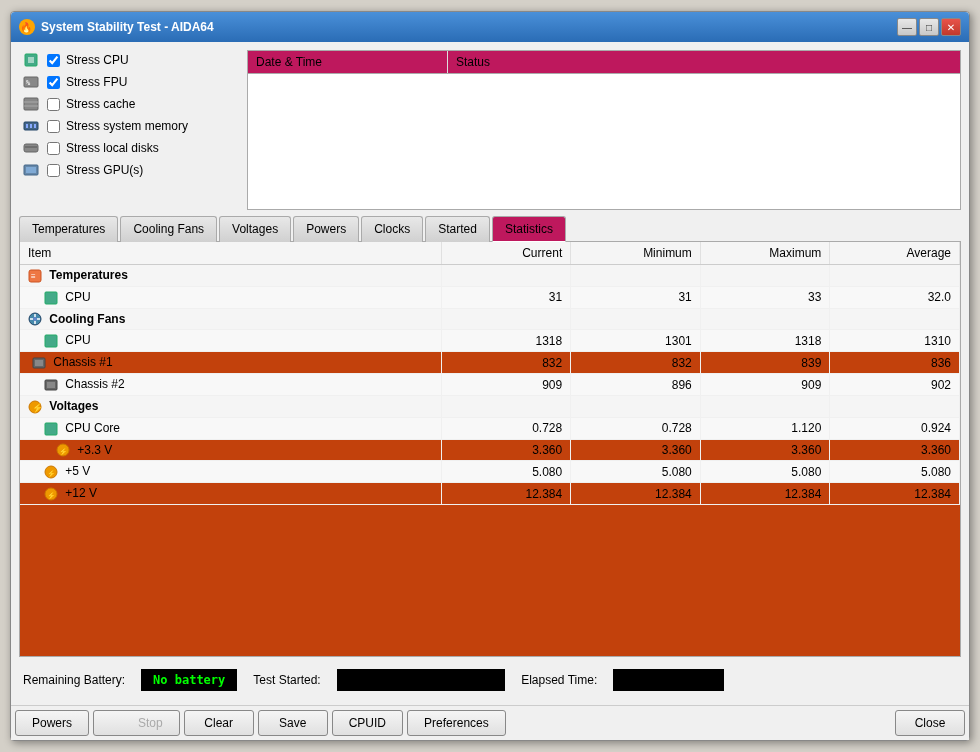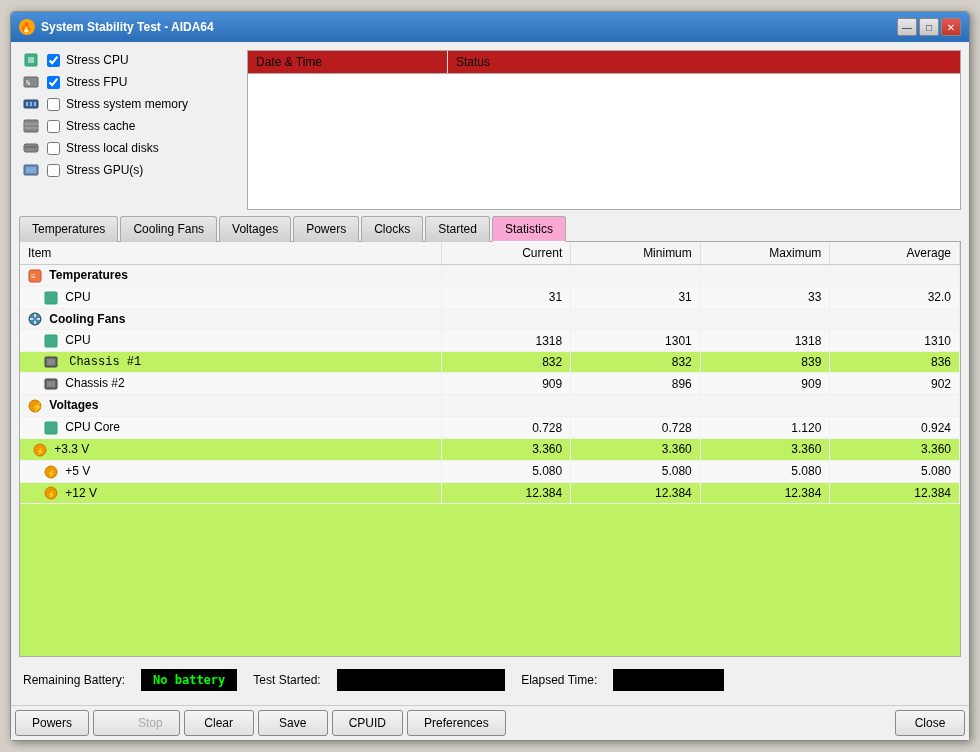--- a/index.html
+++ b/index.html
@@ -121,21 +121,21 @@
     .log-area {
       flex: 1;
       border: 1px solid #aaa;
       background: white;
       display: flex;
       flex-direction: column;
     }
     .log-header {
       display: flex;
       border-bottom: 1px solid #aaa;
-      background: #b91c1c;
+      background: #be185d;
     }
     .log-col-header {
       padding: 4px 8px;
       font-size: 12px;
       border-right: 1px solid #ddd;
     }
     .log-col-header:first-child { width: 200px; }
     .log-col-header:last-child { flex: 1; border-right: none; }
     .tabs-section {
       display: flex;
@@ -152,30 +152,30 @@
       border: 1px solid #aaa;
       border-bottom: none;
       background: linear-gradient(to bottom, #e8e8e8, #d0d0d0);
       cursor: pointer;
       font-size: 12px;
       margin-right: 2px;
       margin-bottom: -1px;
       border-radius: 3px 3px 0 0;
     }
     .tab.active {
-      background: #f9a8d4;
+      background: #be185d;
       border-bottom: 1px solid white;
       z-index: 1;
       position: relative;
     }
     .table-container {
       flex: 1;
       border: 1px solid #aaa;
       border-top: none;
-      background: #bef264;
+      background: #c2410c;
       overflow: hidden;
       display: flex;
       flex-direction: column;
     }
     .data-table {
       width: 100%;
       border-collapse: collapse;
       font-size: 12px;
     }
     .data-table th {
@@ -298,40 +298,40 @@
                 <text x="3" y="11" font-size="7" fill="white" font-family="monospace">%</text>
               </svg>
           </div>
           <input type="checkbox" class="stress-checkbox" checked="" style="">
           <span class="stress-label">Stress FPU</span>
         </div>
 
         <div class="stress-item">
           <div class="stress-icon">
             <svg viewBox="0 0 16 16">
+                <rect x="1" y="2" width="14" height="12" rx="1" fill="#888" stroke="#666" stroke-width="1"></rect>
+                <line x1="1" y1="6" x2="15" y2="6" stroke="#aaa" stroke-width="1"></line>
+                <line x1="1" y1="10" x2="15" y2="10" stroke="#aaa" stroke-width="1"></line>
+              </svg>
+          </div>
+          <input type="checkbox" class="stress-checkbox" style="">
+          <span class="stress-label">Stress cache</span>
+        </div>
+
+        <div class="stress-item">
+          <div class="stress-icon">
+            <svg viewBox="0 0 16 16">
                 <rect x="1" y="4" width="14" height="8" rx="1" fill="#468" stroke="#246" stroke-width="1"></rect>
                 <rect x="3" y="6" width="2" height="4" fill="#8af"></rect>
                 <rect x="7" y="6" width="2" height="4" fill="#8af"></rect>
                 <rect x="11" y="6" width="2" height="4" fill="#8af"></rect>
               </svg>
           </div>
           <input type="checkbox" class="stress-checkbox" style="">
           <span class="stress-label">Stress system memory</span>
-        </div>
-
-        <div class="stress-item">
-          <div class="stress-icon">
-            <svg viewBox="0 0 16 16">
-                <rect x="1" y="2" width="14" height="12" rx="1" fill="#888" stroke="#666" stroke-width="1"></rect>
-                <line x1="1" y1="6" x2="15" y2="6" stroke="#aaa" stroke-width="1"></line>
-                <line x1="1" y1="10" x2="15" y2="10" stroke="#aaa" stroke-width="1"></line>
-              </svg>
-          </div>
-          <input type="checkbox" class="stress-checkbox" style="">
-          <span class="stress-label">Stress cache</span>
         </div>
 
         <div class="stress-item">
           <div class="stress-icon">
             <svg viewBox="0 0 16 16">
                 <rect x="1" y="4" width="14" height="8" rx="2" fill="#888" stroke="#666" stroke-width="1"></rect>
                 <line x1="2" y1="7" x2="14" y2="7" stroke="#555" stroke-width="1"></line>
               </svg>
           </div>
           <input type="checkbox" class="stress-checkbox" style="">
@@ -438,21 +438,21 @@
                       </svg>
                     <span>CPU</span>
                   </td>
                   <td class="num">1318</td>
                   <td class="num">1301</td>
                   <td class="num">1318</td>
                   <td class="num">1310</td>
                 </tr>
 
                 <tr>
-                  <td style="padding-left:24px;font-family:Liberation Mono, monospace;">
+                  <td style="padding-left:12px;">
                     <svg width="14" height="14" viewBox="0 0 14 14" style="vertical-align:middle;margin-right:4px;">
                         <rect x="1" y="2" width="12" height="10" rx="1" fill="#666" stroke="#444" stroke-width="1"></rect>
                         <rect x="3" y="4" width="8" height="6" fill="#aaa" opacity="0.5"></rect>
                       </svg>
                     <span>Chassis #1</span>
                   </td>
                   <td class="num">832</td>
                   <td class="num">832</td>
                   <td class="num">839</td>
                   <td class="num">836</td>
@@ -493,21 +493,21 @@
                       </svg>
                     <span>CPU Core</span>
                   </td>
                   <td class="num">0.728</td>
                   <td class="num">0.728</td>
                   <td class="num">1.120</td>
                   <td class="num">0.924</td>
                 </tr>
 
                 <tr>
-                  <td style="padding-left:13px;margin-top:43px;">
+                  <td style="padding-left:36px;margin-top:43px;">
                     <svg width="14" height="14" viewBox="0 0 14 14" style="vertical-align:middle;margin-right:4px;">
                         <circle cx="7" cy="7" r="6" fill="#e90" stroke="#c70" stroke-width="1"></circle>
                         <text x="3.5" y="10.5" font-size="7" fill="white" font-family="sans-serif" font-weight="bold">⚡</text>
                       </svg>
                     <span>+3.3 V</span>
                   </td>
                   <td class="num">3.360</td>
                   <td class="num">3.360</td>
                   <td class="num">3.360</td>
                   <td class="num">3.360</td>

